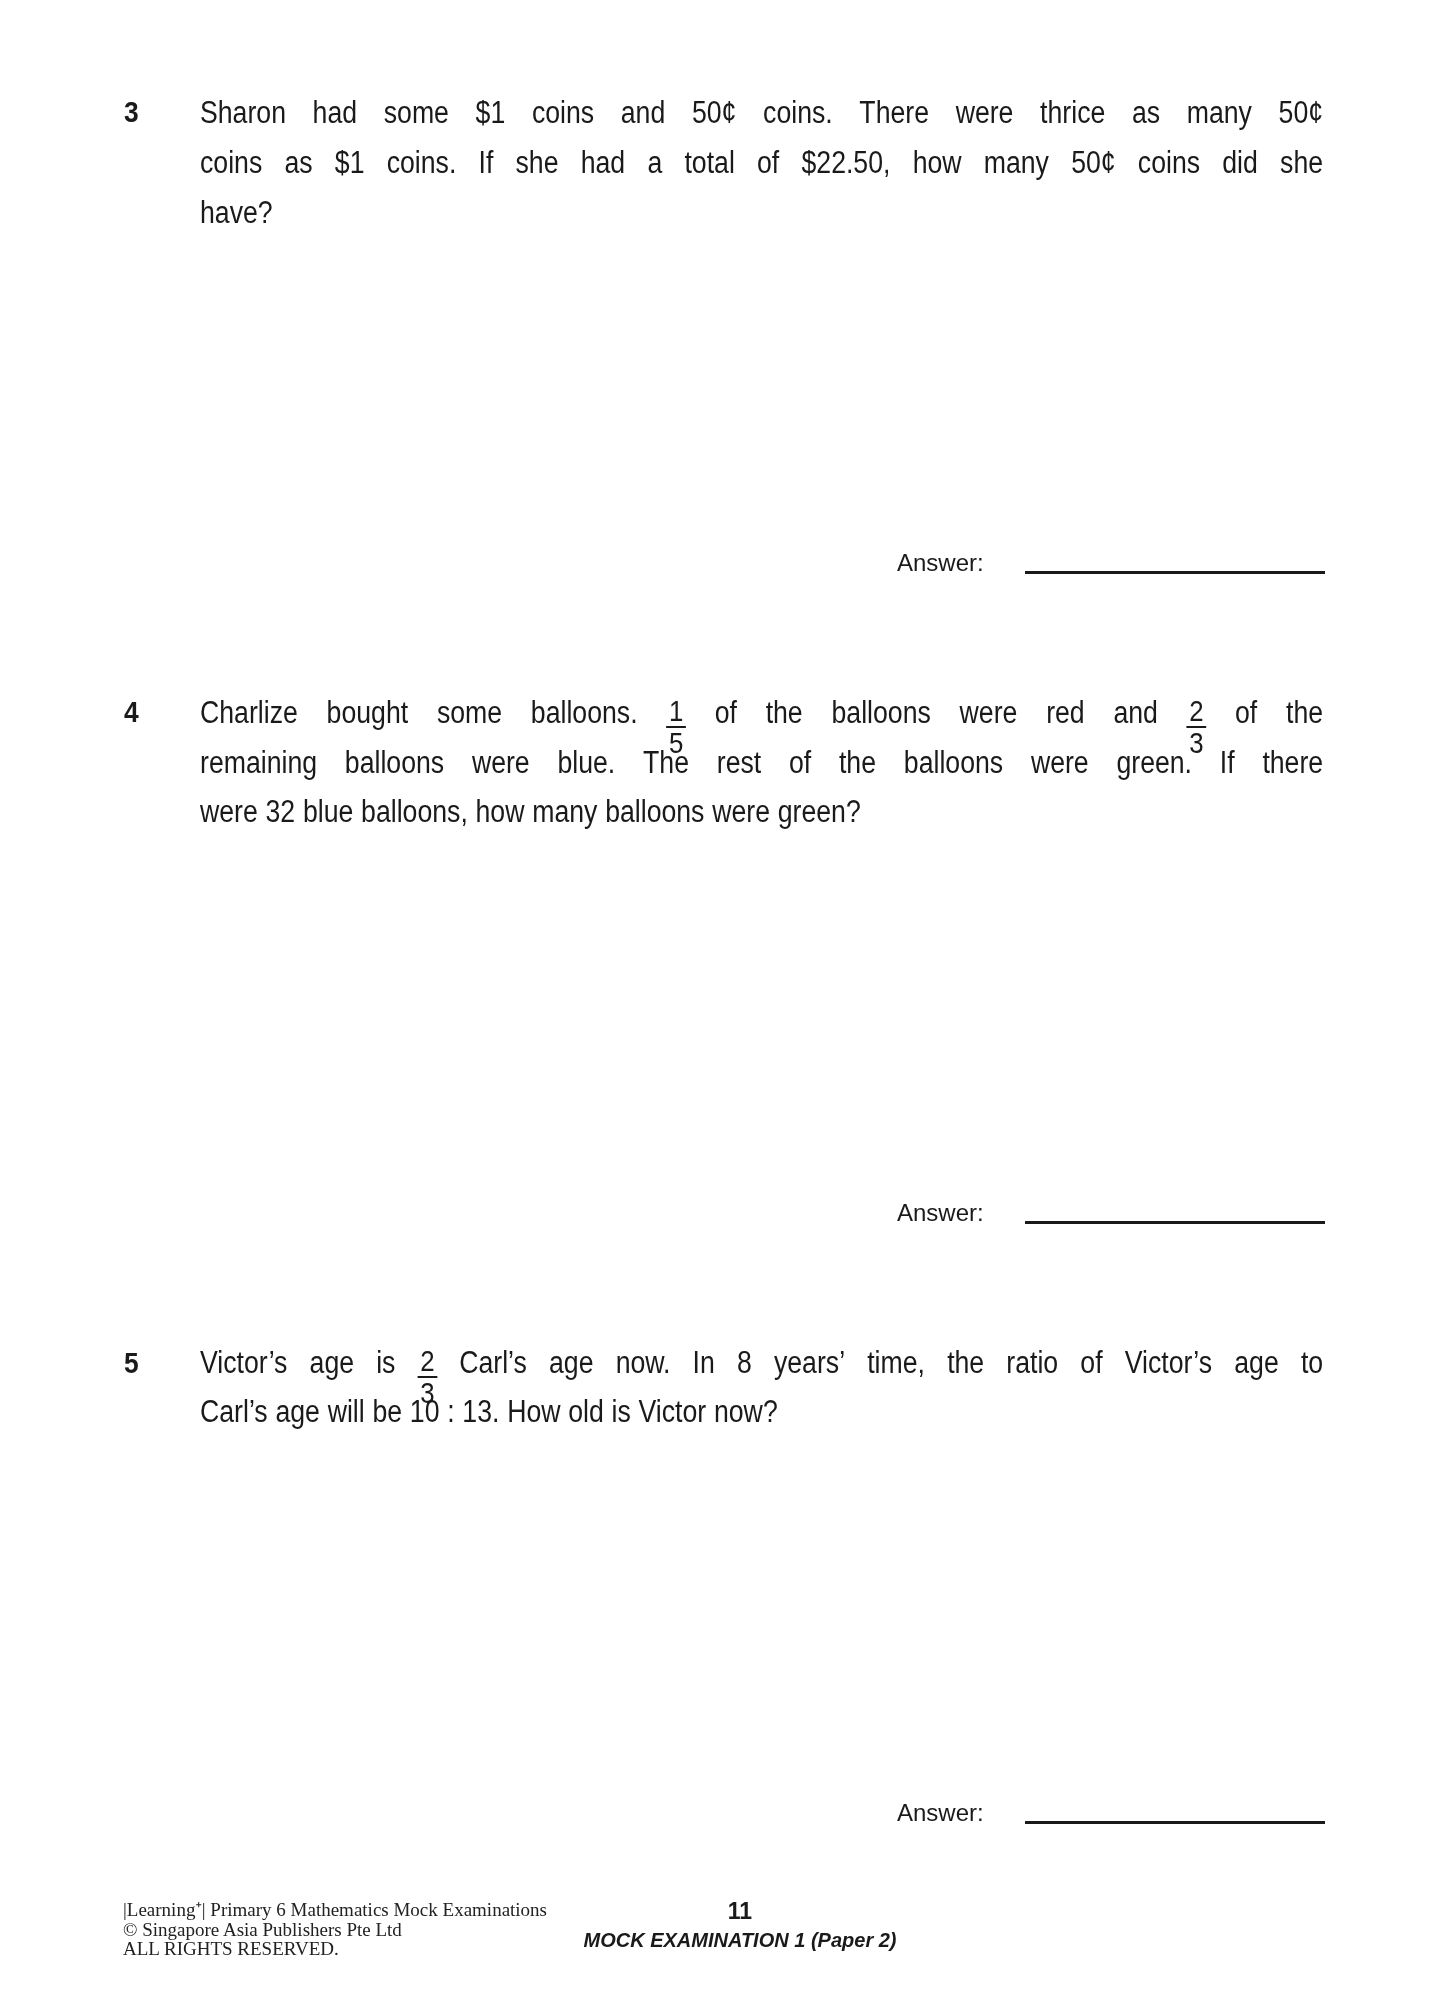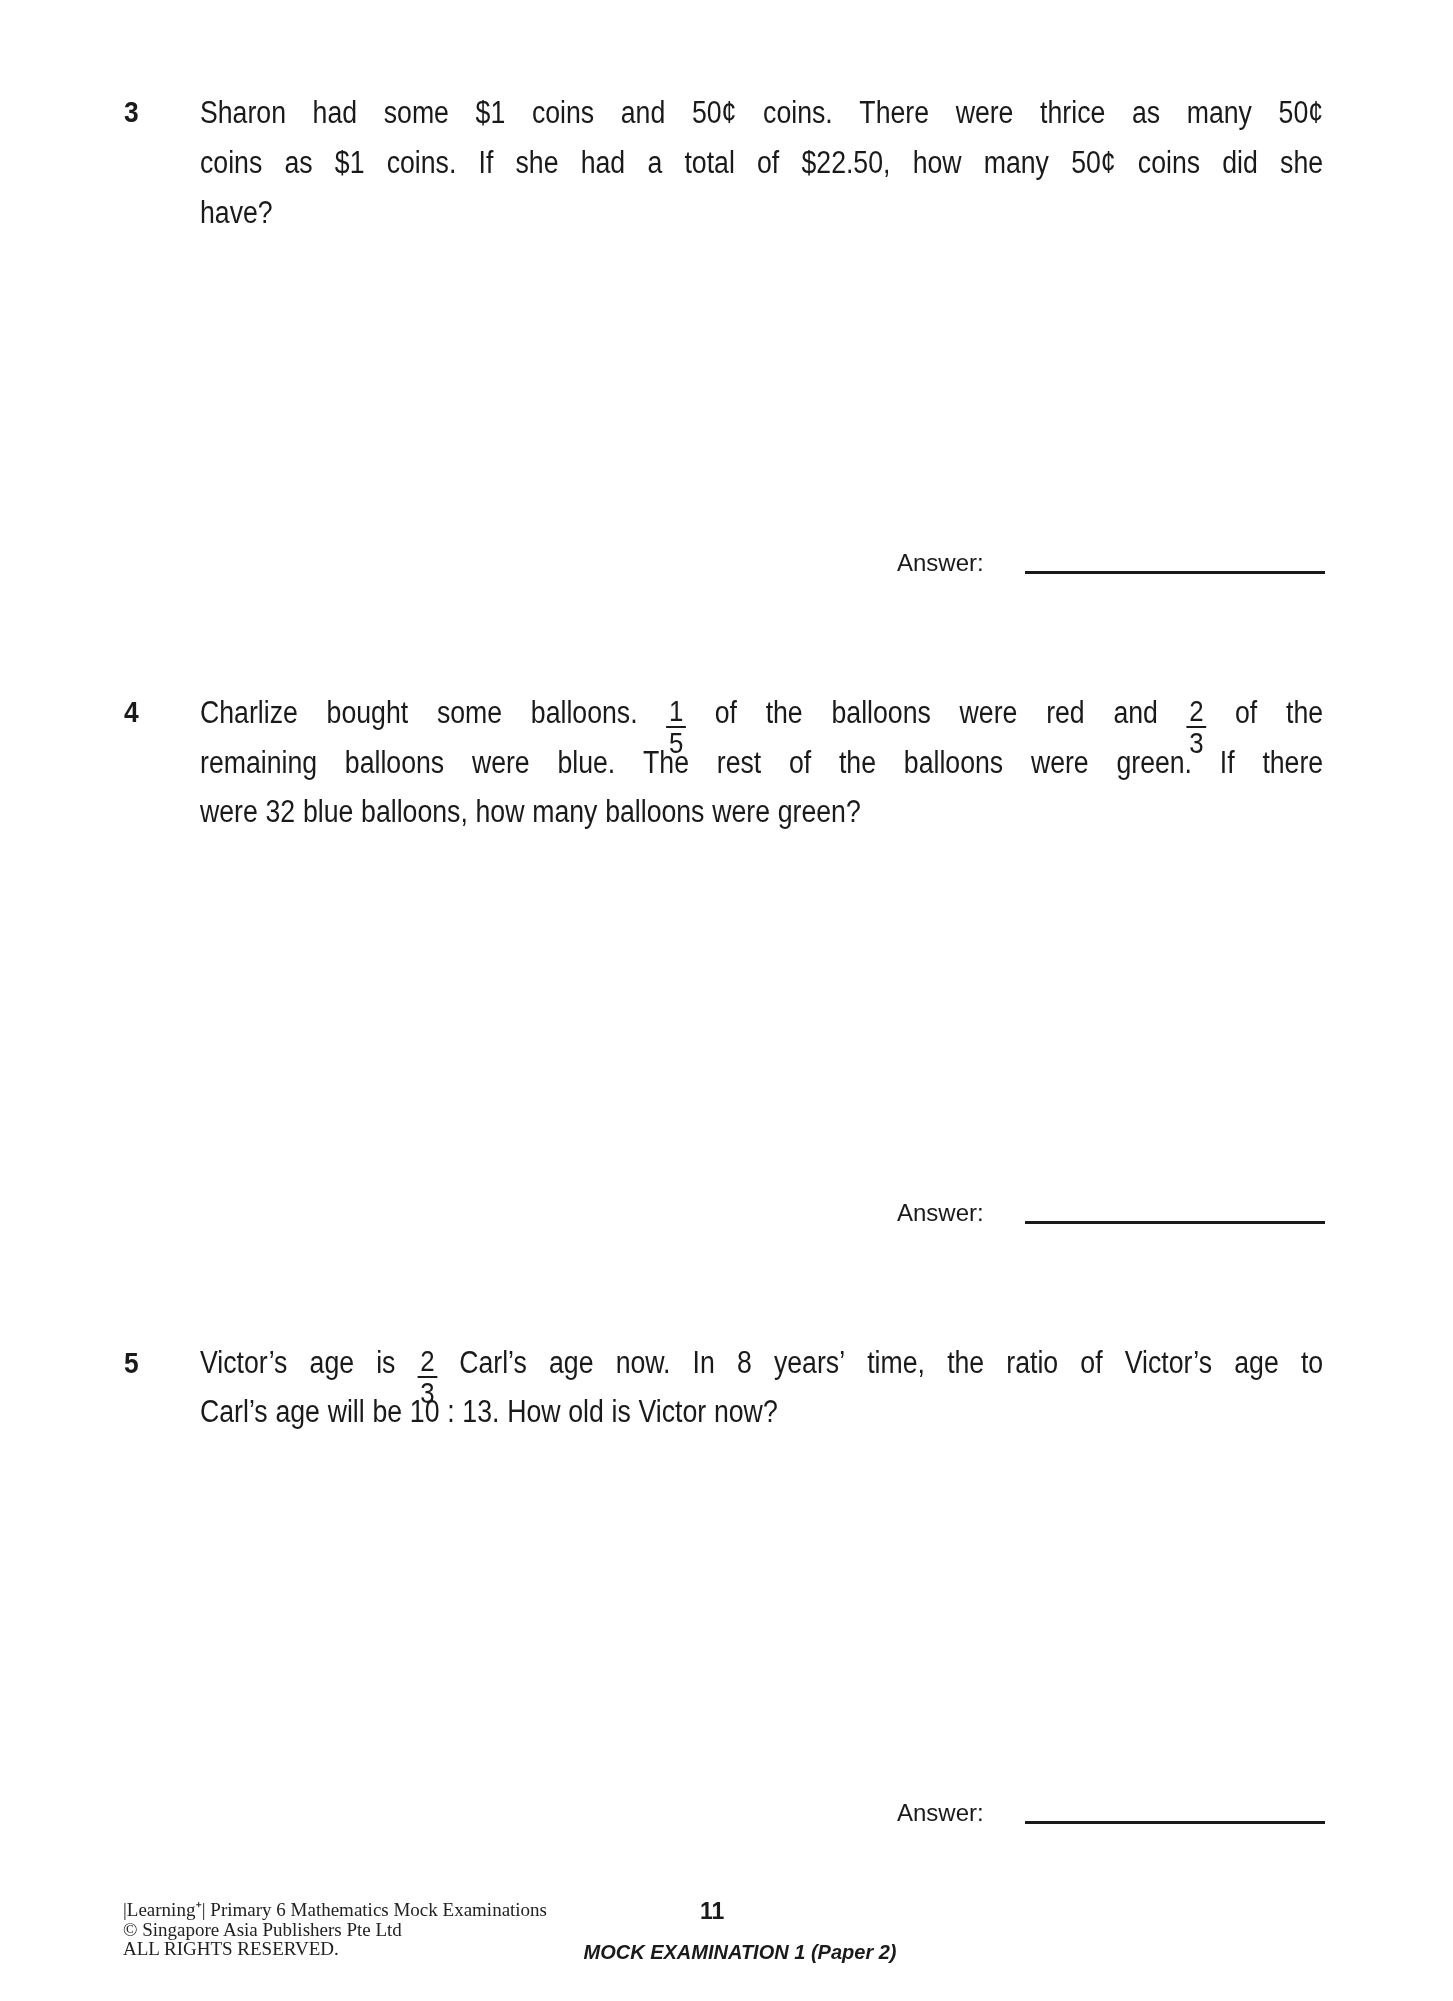--- a/index.html
+++ b/index.html
@@ -31,27 +31,27 @@
   .answer .label { position: absolute; left: 0; top: 0; }
   .answer .blank {
     position: absolute; left: 128px; top: 24px; width: 300px; height: 3px; background: #1a1a1a;
   }
   .footer-left {
     position: absolute; left: 123px; top: 1900px;
     font-family: "Liberation Serif", serif; font-size: 19px; line-height: 19.5px; color: #222;
   }
   .footer-left div { white-space: nowrap; }
   .page-num {
-    position: absolute; left: 700px; width: 52px; top: 1900px; text-align: left;
+    position: absolute; left: 700px; width: 52px; top: 1900px; text-align: right;
     font-family: "Liberation Sans", sans-serif; font-weight: bold; font-size: 23px; line-height: 23px;
   }
   .exam-title {
     position: absolute; left: 560px; width: 360px; top: 1929px; text-align: center;
     font-family: "Liberation Sans", sans-serif; font-weight: bold; font-style: italic;
-    font-size: 20px; line-height: 22px; white-space: nowrap; margin-top: 12px;
+    font-size: 20px; line-height: 22px; white-space: nowrap;
   }
 </style>
 </head>
 <body>
 
 <div>
   <div class="qnum" style="top:97px;">3</div>
   <div class="line js-words" style="top:97px;">
       <span class="w">Sharon</span>
       <span class="w">had</span>

